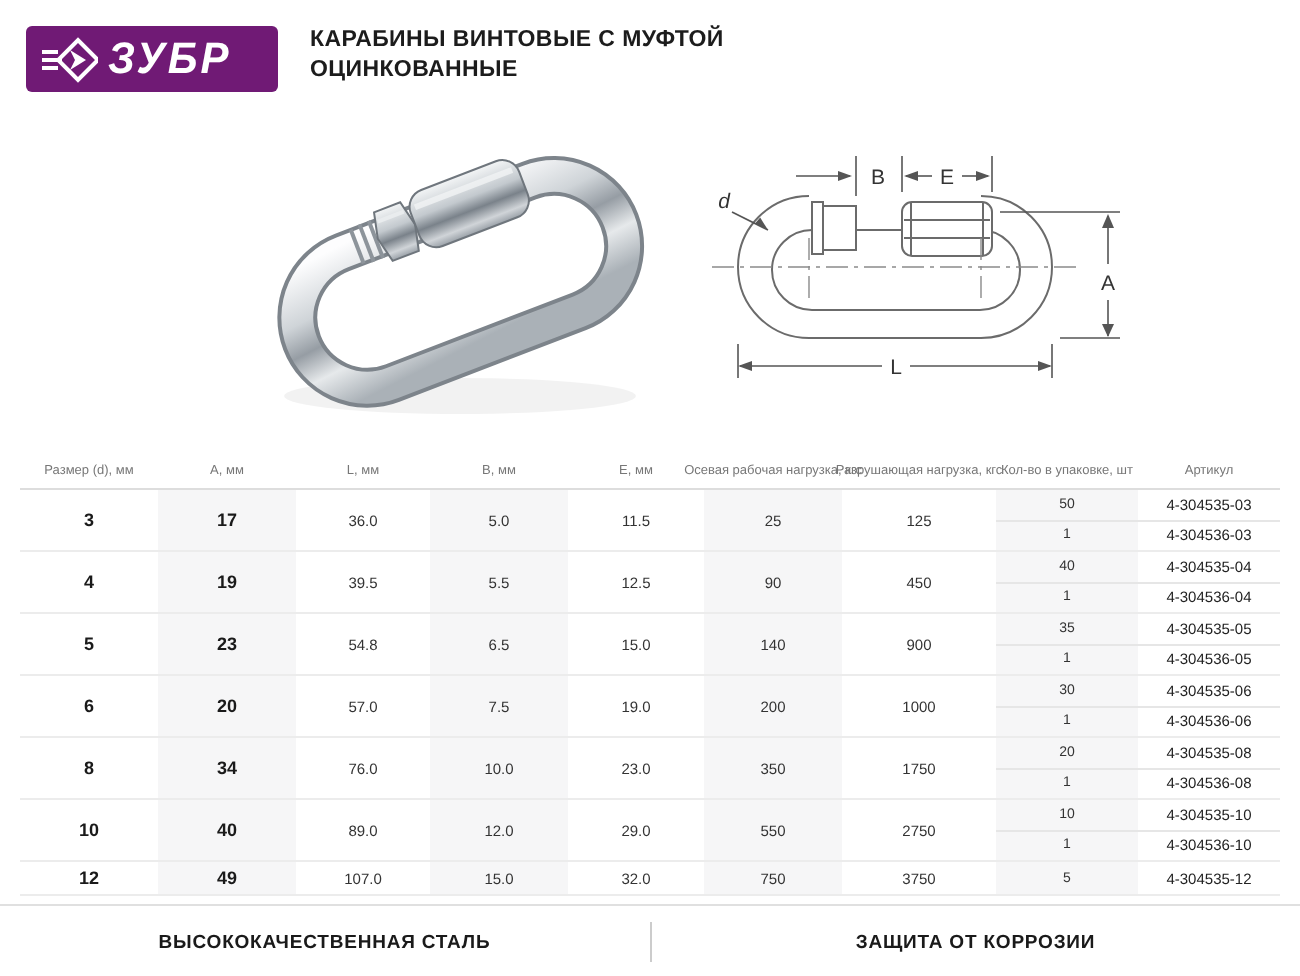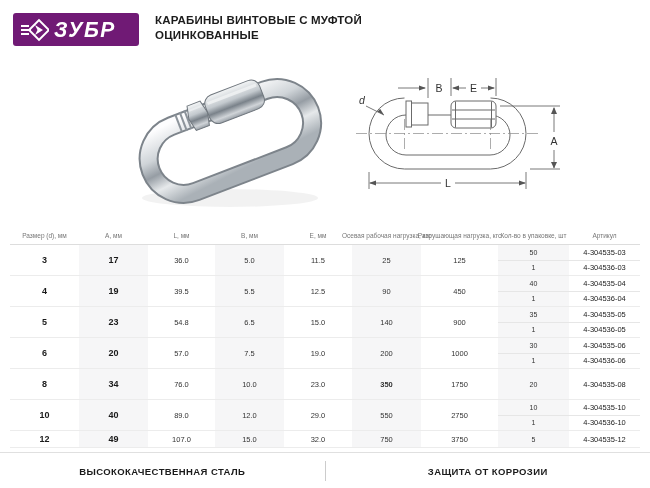--- a/index.html
+++ b/index.html
@@ -247,26 +247,30 @@
             <div class="sku">4-304536-06</div>
           </div>
         </div>
       </div>
       <div class="trow">
         <div class="cell big" style="width: 69px;">8</div>
         <div class="cell big shade" style="width: 69px;">34</div>
         <div class="cell" style="width: 67px;">76.0</div>
         <div class="cell shade" style="width: 69px;">10.0</div>
         <div class="cell" style="width: 68px;">23.0</div>
-        <div class="cell shade" style="width: 69px; font-weight: bold;">350</div>
+        <div class="cell shade" style="width: 69px;">350</div>
         <div class="cell" style="width: 77px;">1750</div>
         <div class="packs">
           <div class="packrow">
             <div class="qty">20</div>
             <div class="sku">4-304535-08</div>
+          </div>
+          <div class="packrow">
+            <div class="qty">1</div>
+            <div class="sku">4-304536-08</div>
           </div>
         </div>
       </div>
       <div class="trow">
         <div class="cell big" style="width: 69px;">10</div>
         <div class="cell big shade" style="width: 69px;">40</div>
         <div class="cell" style="width: 67px;">89.0</div>
         <div class="cell shade" style="width: 69px;">12.0</div>
         <div class="cell" style="width: 68px;">29.0</div>
         <div class="cell shade" style="width: 69px;">550</div>

